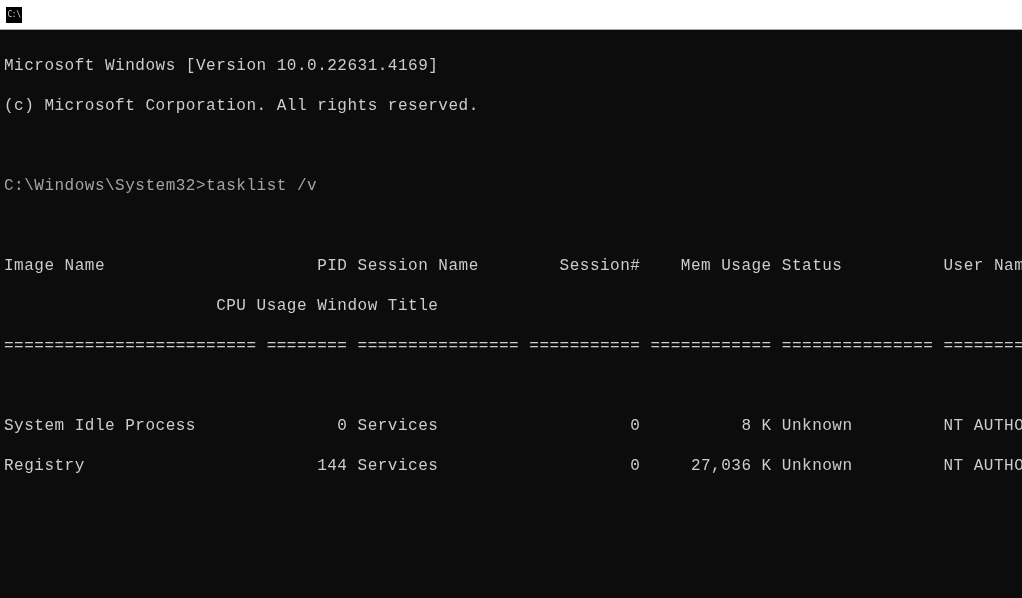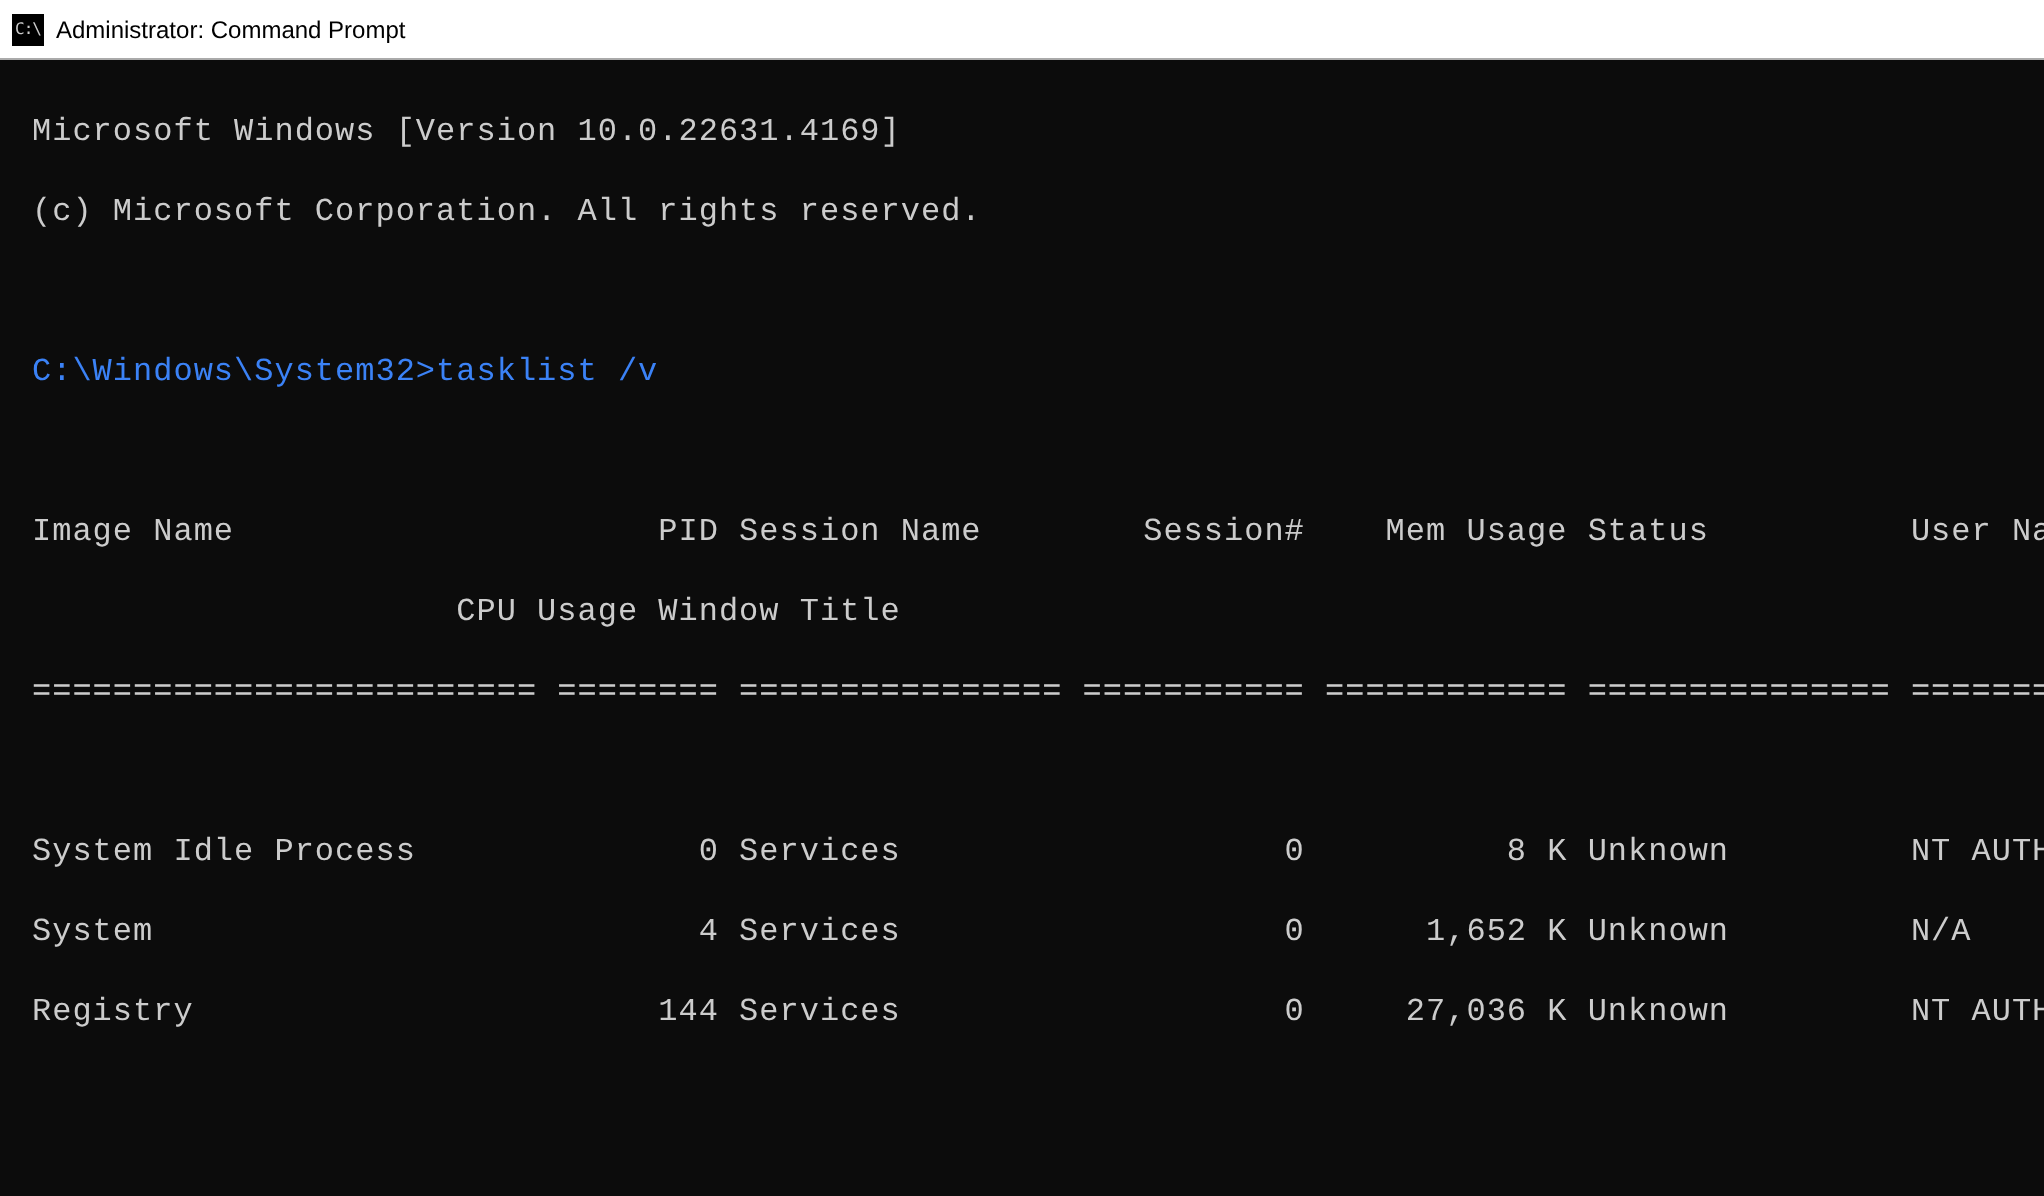--- a/index.html
+++ b/index.html
@@ -31,50 +31,48 @@
       justify-content: center;
       background: #000;
       color: #ccc;
       font-size: 8px;
       font-family: Consolas, monospace;
       letter-spacing: -0.5px;
     }
     .terminal {
       background: #0c0c0c;
       color: #cccccc;
-      padding: 6px 16px;
+      padding: 6px 4px;
       height: calc(598px - 30px);
       overflow: hidden;
       line-height: 1.25;
       letter-spacing: 0.5px;
       white-space: pre;
     }
-    .prompt-line { color: #3b82f6; }
+    .prompt-line { color: #a3a3a3; }
     .row { display: block; }
   </style>
 </head>
 <body>
 
 <div class="titlebar">
   <span class="titlebar-icon">C:\</span>
-  <span>Administrator: Command Prompt</span>
 </div>
 
 <div class="terminal">
 <span class="row">Microsoft Windows [Version 10.0.22631.4169]</span>
 <span class="row">(c) Microsoft Corporation. All rights reserved.</span>
 <span class="row"> </span>
 <span class="row prompt-line"><span>C:\Windows\System32&gt;</span><span>tasklist /v</span></span>
 <span class="row"> </span>
 <span class="row">Image Name                     PID Session Name        Session#    Mem Usage Status          User Name</span>
 <span class="row">                     CPU Usage Window Title</span>
 <span class="row">========================= ======== ================ =========== ============ =============== =========================</span>
 <span class="row"> </span>
 <span class="row">System Idle Process              0 Services                   0          8 K Unknown         NT AUTHORITY\SYSTEM</span>
-<span class="row">System                           4 Services                   0      1,652 K Unknown         N/A</span>
 <span class="row">Registry                       144 Services                   0     27,036 K Unknown         NT AUTHORITY\SYSTEM</span>
 
 
 
 
 
 
 
 
 

